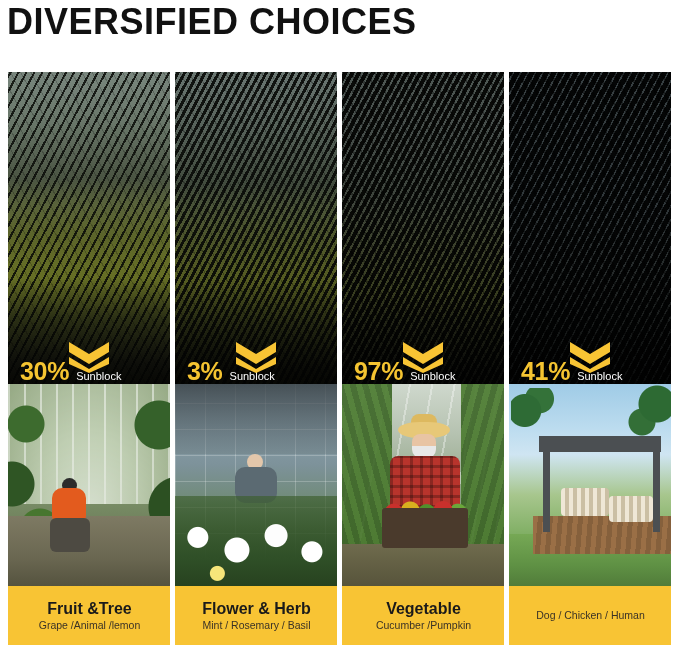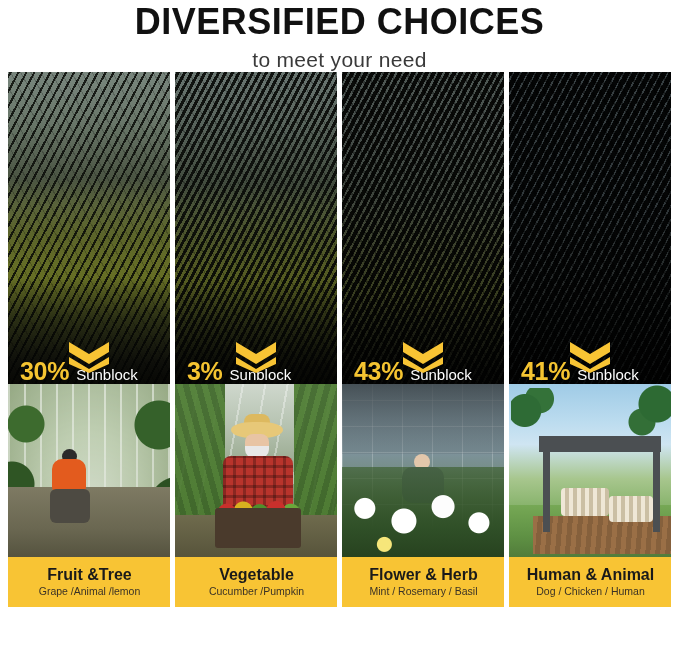--- a/index.html
+++ b/index.html
@@ -18,21 +18,22 @@
     position: relative;
     width: 679px;
     height: 658px;
     background: #ffffff;
     box-sizing: border-box;
   }
 
   
   .header {
     padding-top: 2px;
-    text-align: center;
+    text-align: left;
+    padding-left: 7px;
   }
   .headline {
     font-size: 36px;
     font-weight: bold;
     letter-spacing: 0.5px;
     line-height: 1.0;
     color: #111111;
     margin: 0;
     padding-top: 2px;
   }
@@ -151,21 +152,21 @@
     align-items: baseline;
     gap: 7px;
   }
   .swatch .pct {
     font-size: 25px;
     font-weight: bold;
     color: #f5c431;
     letter-spacing: -0.3px;
   }
   .swatch .lbl {
-    font-size: 15px;
+    font-size: 11px;
     color: #ffffff;
     font-weight: normal;
   }
 
   
   .arrow-row {
     position: absolute;
     top: 336px;
     left: 8px;
     width: 663px;
@@ -188,21 +189,21 @@
     position: absolute;
     top: 384px;
     left: 8px;
     width: 663px;
     height: 265px;
     display: flex;
     gap: 5px;
   }
   .card {
     width: 163px;
-    height: 223px;
+    height: 261px;
     display: flex;
     flex-direction: column;
     overflow: hidden;
   }
   .card .photo {
     position: relative;
     width: 163px;
     height: 205px;
     overflow: hidden;
   }
@@ -407,21 +408,20 @@
     background: linear-gradient(180deg,#76a855 0%,#5f9144 60%,#517c3a 100%);
   }
 </style>
 </head>
 <body>
 
 <div class="page">
 
   <div class="header">
     <div class="headline">DIVERSIFIED CHOICES</div>
-    <div class="subhead">to meet your need</div>
   </div>
 
   <div class="swatch-row">
 
     <div class="swatch s30">
       <div class="sky"></div>
       <div class="weave"></div>
       <div class="vignette"></div>
       <div class="caption">
         <span class="pct">30%</span>
@@ -437,21 +437,21 @@
         <span class="pct">3%</span>
         <span class="lbl">Sunblock</span>
       </div>
     </div>
 
     <div class="swatch s70">
       <div class="sky"></div>
       <div class="weave"></div>
       <div class="vignette"></div>
       <div class="caption">
-        <span class="pct">43%</span>
+        <span class="pct">97%</span>
         <span class="lbl">Sunblock</span>
       </div>
     </div>
 
     <div class="swatch s90">
       <div class="sky"></div>
       <div class="weave"></div>
       <div class="vignette"></div>
       <div class="caption">
         <span class="pct">41%</span>
@@ -498,20 +498,36 @@
         <div class="ground"></div>
         <div class="person">
           <div class="head"></div>
           <div class="torso"></div>
           <div class="legs"></div>
         </div>
       </div>
       <div class="band">
         <div class="title">Fruit &amp;Tree</div>
         <div class="sub">Grape /Animal /lemon</div>
+      </div>
+    </div>
+
+    <div class="card">
+      <div class="photo ph3">
+        <div class="frame"></div>
+        <div class="roof"></div>
+        <div class="person">
+          <div class="head"></div>
+          <div class="torso"></div>
+        </div>
+        <div class="flowers"></div>
+      </div>
+      <div class="band">
+        <div class="title">Flower &amp; Herb</div>
+        <div class="sub">Mint / Rosemary / Basil</div>
       </div>
     </div>
 
     <div class="card">
       <div class="photo ph2">
         <div class="rows"></div>
         <div class="cornL"></div>
         <div class="cornR"></div>
         <div class="soil"></div>
         <div class="hat2"></div>
@@ -522,48 +538,31 @@
         <div class="veg"></div>
         <div class="crate"></div>
       </div>
       <div class="band">
         <div class="title">Vegetable</div>
         <div class="sub">Cucumber /Pumpkin</div>
       </div>
     </div>
 
     <div class="card">
-      <div class="photo ph3">
-        <div class="frame"></div>
-        <div class="roof"></div>
-        <div class="person">
-          <div class="head"></div>
-          <div class="torso"></div>
-        </div>
-        <div class="flowers"></div>
-      </div>
-      <div class="band">
-        <div class="title">Flower &amp; Herb</div>
-        <div class="sub">Mint / Rosemary / Basil</div>
-      </div>
-    </div>
-
-    <div class="card">
       <div class="photo ph4">
         <div class="palmL"></div>
         <div class="palmR"></div>
         <div class="lawn"></div>
         <div class="deck"></div>
         <div class="pergola-top"></div>
         <div class="pergola-legL"></div>
         <div class="pergola-legR"></div>
         <div class="sofa1"></div>
         <div class="sofa2"></div>
       </div>
       <div class="band">
-        <div class="title">Human &amp; Animal</div>
         <div class="sub">Dog / Chicken / Human</div>
       </div>
     </div>
 
   </div>
 
 </div>
 
 </body></html>

